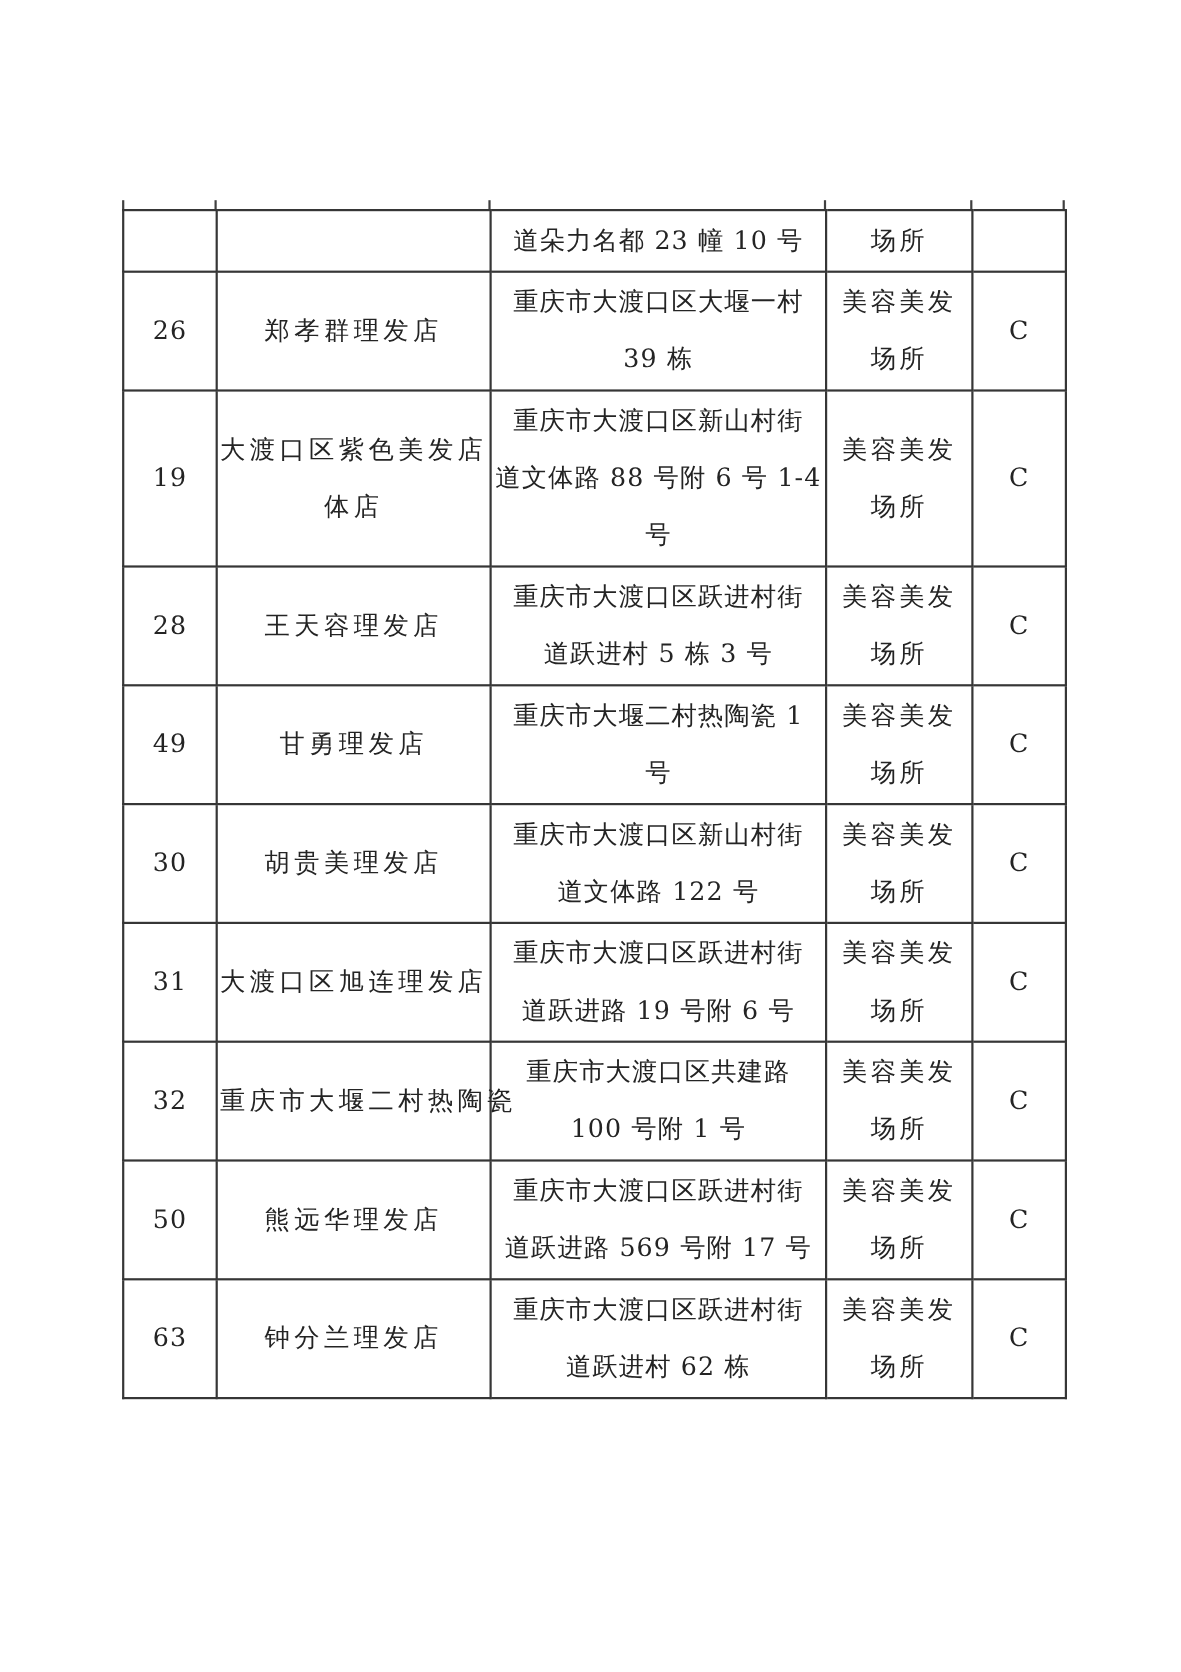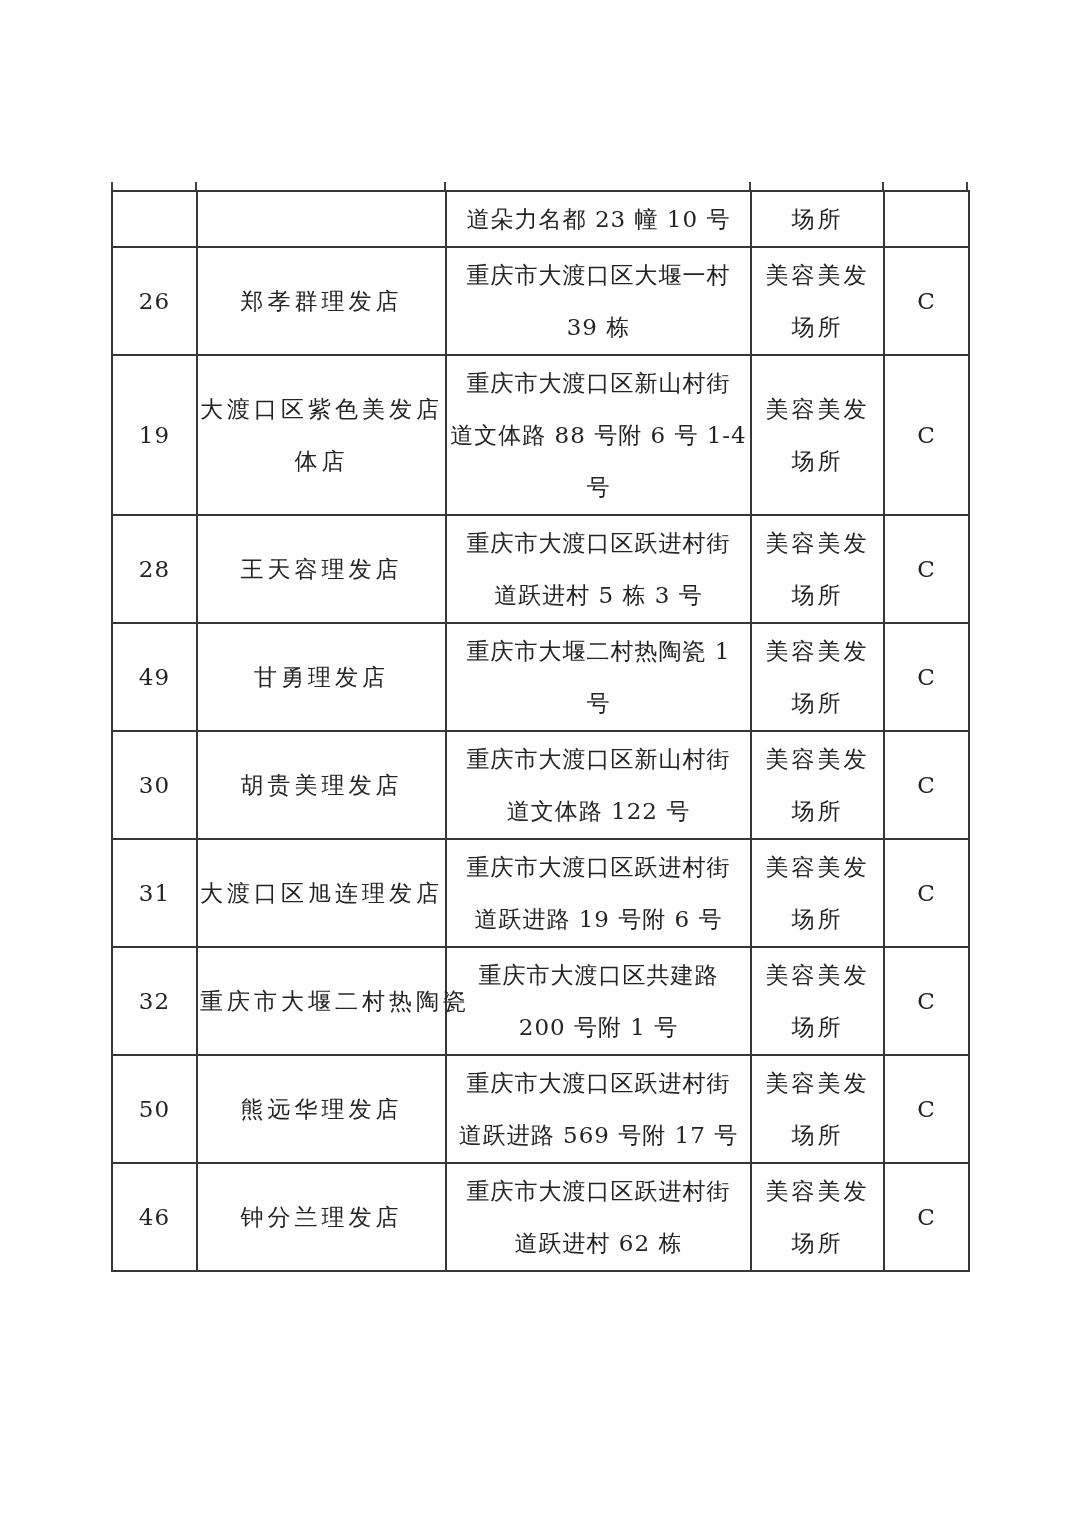--- a/index.html
+++ b/index.html
@@ -220,21 +220,21 @@
         </tr>
         <tr>
           <td class="num-cell">
             <div class="line">32</div>
           </td>
           <td class="name-cell">
             <div class="line">重庆市大堰二村热陶瓷</div>
           </td>
           <td class="address-cell">
             <div class="line">重庆市大渡口区共建路</div>
-            <div class="line">200 号附 1 号</div>
+            <div class="line">100 号附 1 号</div>
           </td>
           <td class="type-cell">
             <div class="line">美容美发</div>
             <div class="line">场所</div>
           </td>
           <td class="grade-cell">
             <div class="line">C</div>
           </td>
         </tr>
         <tr>
@@ -251,21 +251,21 @@
           <td class="type-cell">
             <div class="line">美容美发</div>
             <div class="line">场所</div>
           </td>
           <td class="grade-cell">
             <div class="line">C</div>
           </td>
         </tr>
         <tr>
           <td class="num-cell">
-            <div class="line">46</div>
+            <div class="line">63</div>
           </td>
           <td class="name-cell">
             <div class="line">钟分兰理发店</div>
           </td>
           <td class="address-cell">
             <div class="line">重庆市大渡口区跃进村街</div>
             <div class="line">道跃进村 62 栋</div>
           </td>
           <td class="type-cell">
             <div class="line">美容美发</div>

